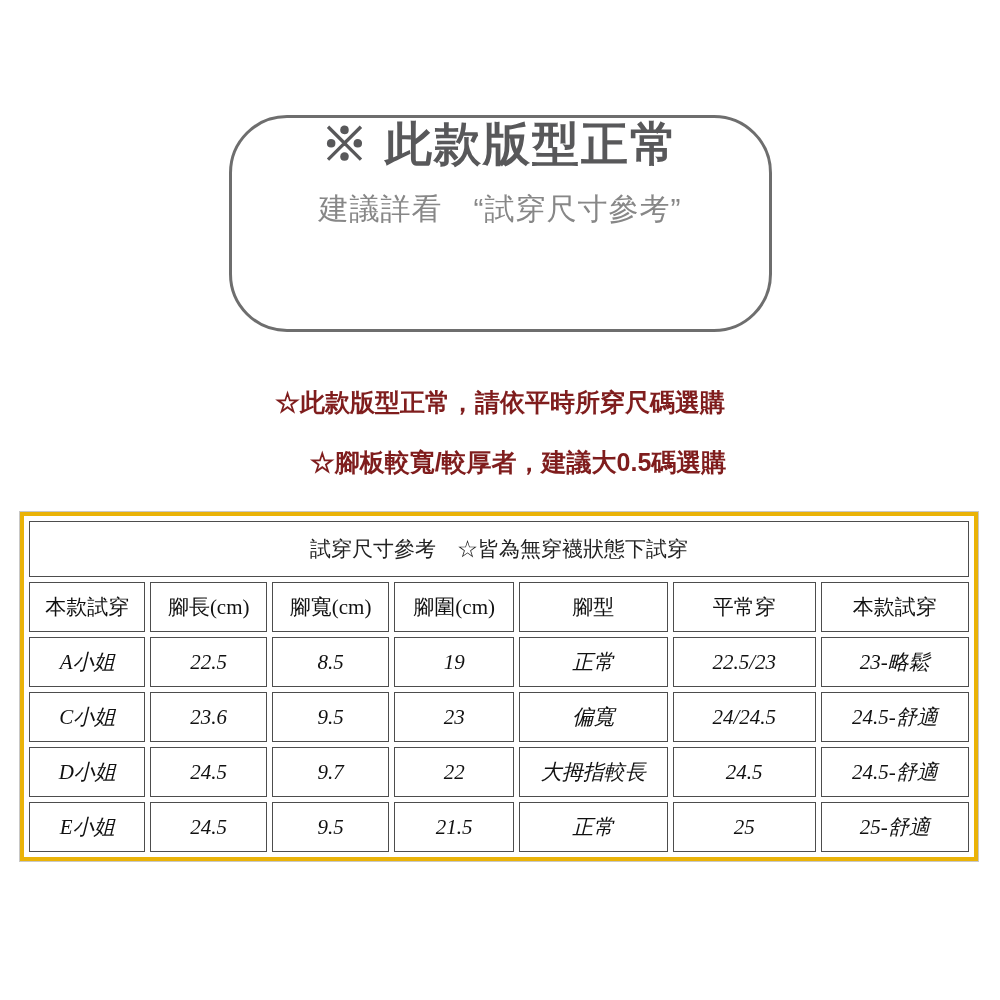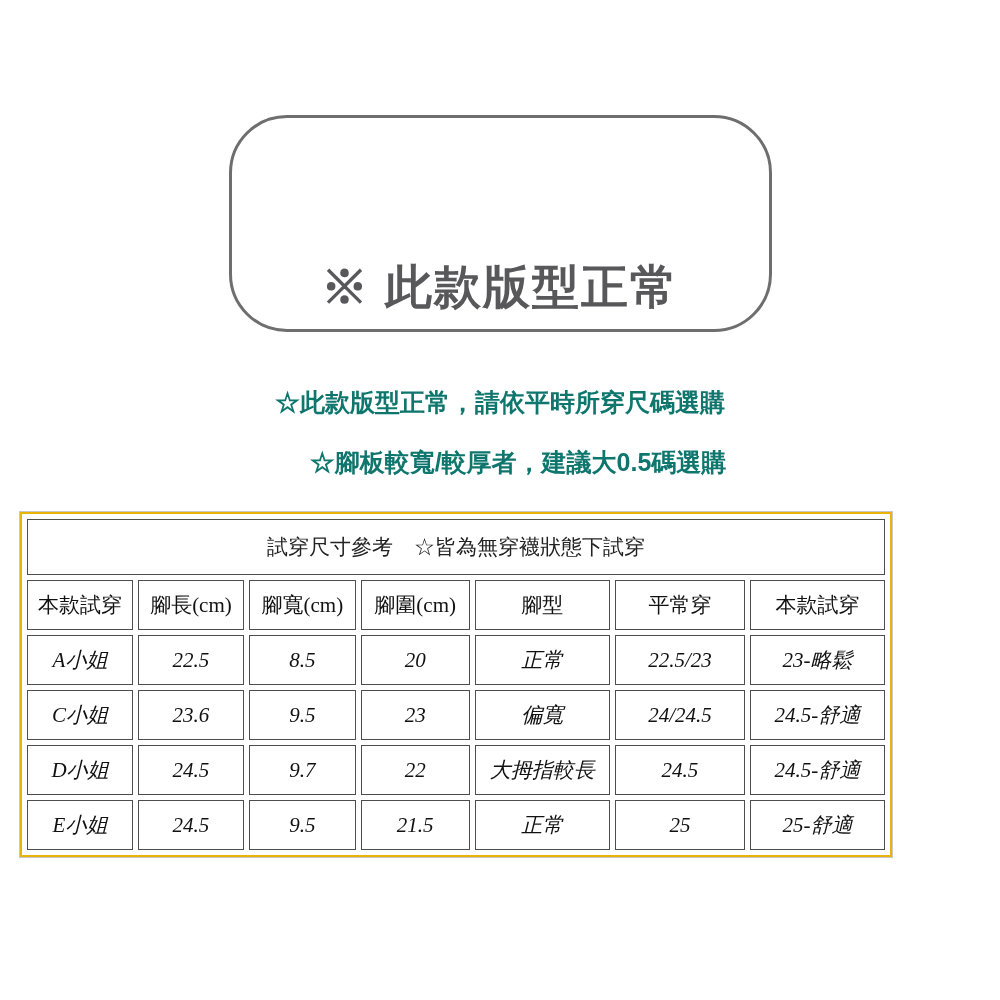--- a/index.html
+++ b/index.html
@@ -19,21 +19,21 @@
     box-sizing: border-box;
     width: 543px;
     height: 217px;
     margin: 115px auto 0 auto;
     border: 3px solid #6e6e6e;
     border-radius: 58px;
     background: #ffffff;
     display: flex;
     flex-direction: column;
     align-items: center;
-    justify-content: flex-end;
+    justify-content: flex-start;
     text-align: center;
   }
   .notice-title {
     font-size: 47px;
     font-weight: 700;
     color: #58585a;
     letter-spacing: 2px;
     line-height: 1.1;
     margin-bottom: 16px;
     white-space: nowrap;
@@ -44,38 +44,38 @@
     line-height: 1.5;
     letter-spacing: 1px;
     white-space: nowrap;
   }
 
   
   .tip {
     text-align: center;
     font-size: 25px;
     font-weight: 700;
-    color: #0f766e;
+    color: #7f1d1d;
     line-height: 1;
     white-space: nowrap;
   }
   .tip-1 { margin-top: 58px; }
   .tip-2 { margin-top: 35px; padding-left: 36px; }
 
   
   .table-wrap {
     margin: 37px 20px 0 20px;
   }
   table.size-table {
-    width: 872px;
+    width: 958px;
     box-sizing: border-box;
     table-layout: fixed;
     border-collapse: separate;
     border-spacing: 5px;
-    border: 2px solid #eab308;
+    border: 4px solid #eab308;
     box-shadow: 0 0 0 1px #c8c8c8;
     background: #ffffff;
     font-family: "Liberation Serif", serif;
     font-size: 21px;
     color: #111111;
   }
   table.size-table th,
   table.size-table td {
     border: 1px solid #4d4d4d;
     background: #ffffff;
@@ -94,20 +94,21 @@
     color: #222222;
   }
   tr.header-row th { height: 48px; }
   tr.data-row  td { height: 48px; font-style: italic; }
 </style>
 </head>
 <body>
 
 <div class="notice-box">
   <div class="notice-title">※ 此款版型正常</div>
+  <div class="notice-sub">建議詳看　“試穿尺寸參考”</div>
 </div>
 
 <div class="tip tip-1">☆此款版型正常，請依平時所穿尺碼選購</div>
 <div class="tip tip-2">☆腳板較寬/較厚者，建議大0.5碼選購</div>
 
 <div class="table-wrap">
   <table class="size-table">
     <colgroup>
       <col style="width:12.8%">
       <col style="width:12.8%">
@@ -127,21 +128,21 @@
         <th>腳寬(cm)</th>
         <th>腳圍(cm)</th>
         <th>腳型</th>
         <th>平常穿</th>
         <th>本款試穿</th>
       </tr>
       <tr class="data-row">
         <td>A小姐</td>
         <td>22.5</td>
         <td>8.5</td>
-        <td>20</td>
+        <td>19</td>
         <td>正常</td>
         <td>22.5/23</td>
         <td>23-略鬆</td>
       </tr>
       <tr class="data-row">
         <td>C小姐</td>
         <td>23.6</td>
         <td>9.5</td>
         <td>23</td>
         <td>偏寬</td>

